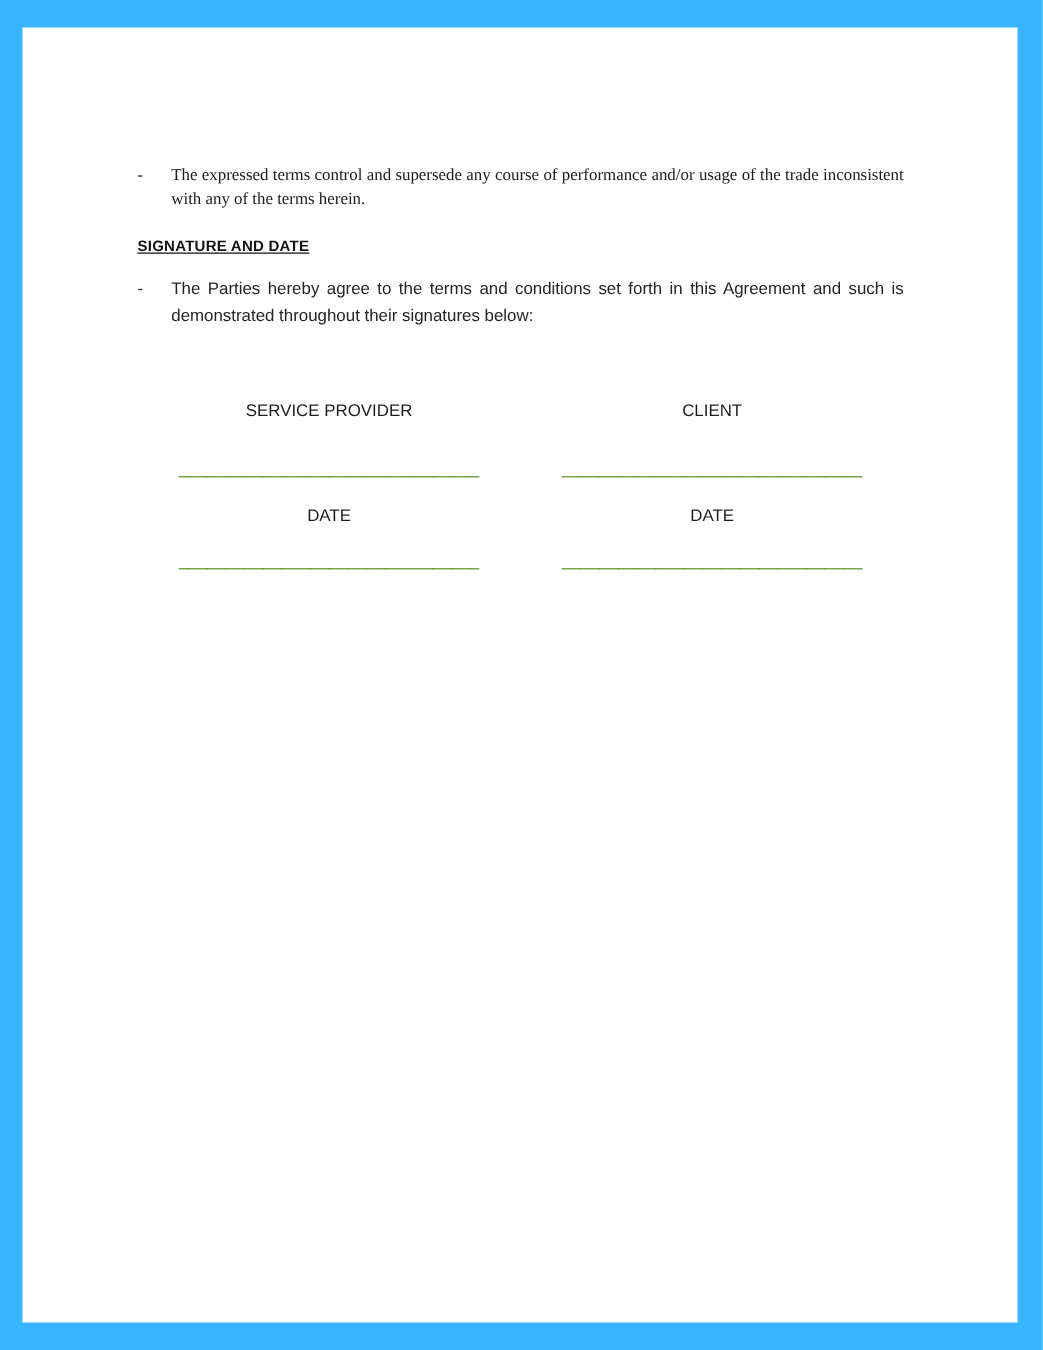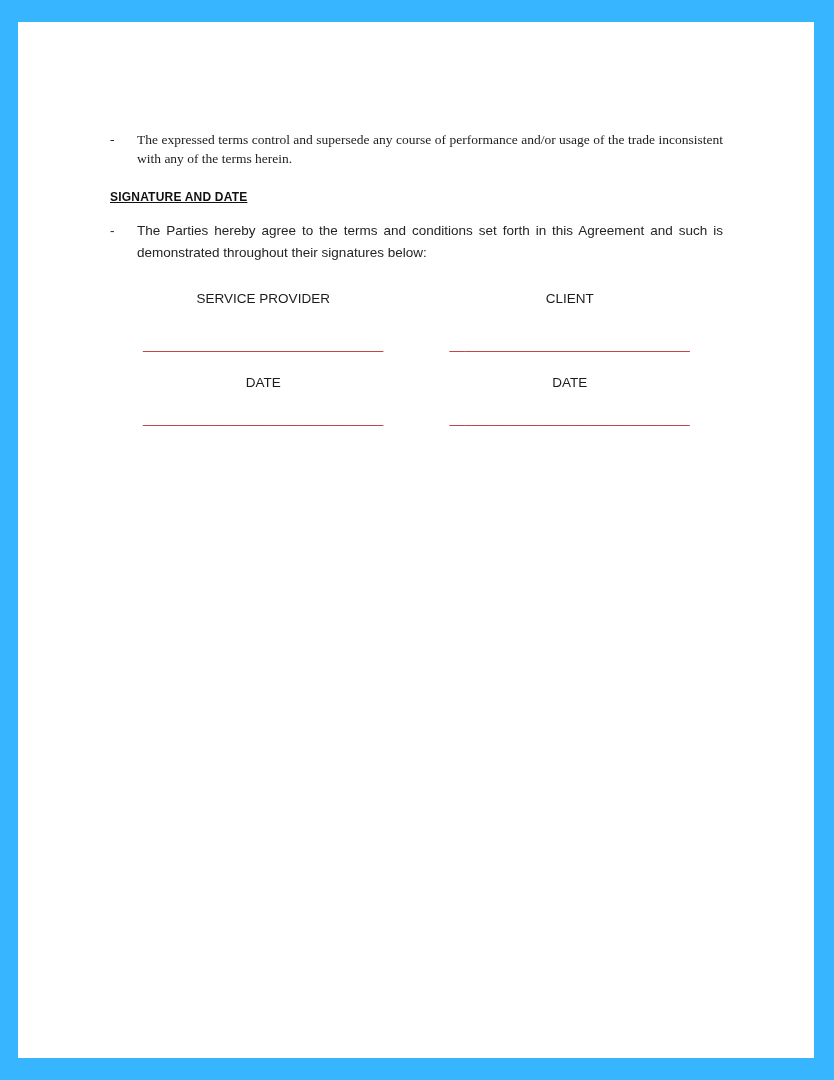--- a/index.html
+++ b/index.html
@@ -45,40 +45,40 @@
     text-decoration: underline;
     color: #111111;
   }
   .sans-par {
     margin-top: 13px;
     font-size: 13.5px;
     line-height: 22px;
     color: #242424;
   }
   .sig-row {
-    margin-top: 25px;
+    margin-top: 55px;
     display: flex;
   }
   .sig-col {
     width: 50%;
     display: flex;
     flex-direction: column;
     align-items: center;
   }
   .party-label, .date-label {
     font-size: 13.5px;
     line-height: 19px;
     color: #1c1c1c;
   }
   .sig-line {
     margin-top: 30px;
     font-size: 13.5px;
     line-height: 14px;
     white-space: nowrap;
-    color: #b91c1c;
+    color: #4d7c0f;
   }
   .date-label { margin-top: 21px; }
   .date-line  { margin-top: 20px; }
 </style>
 </head>
 <body>
 
 <div class="page">
   <div class="content">
 

